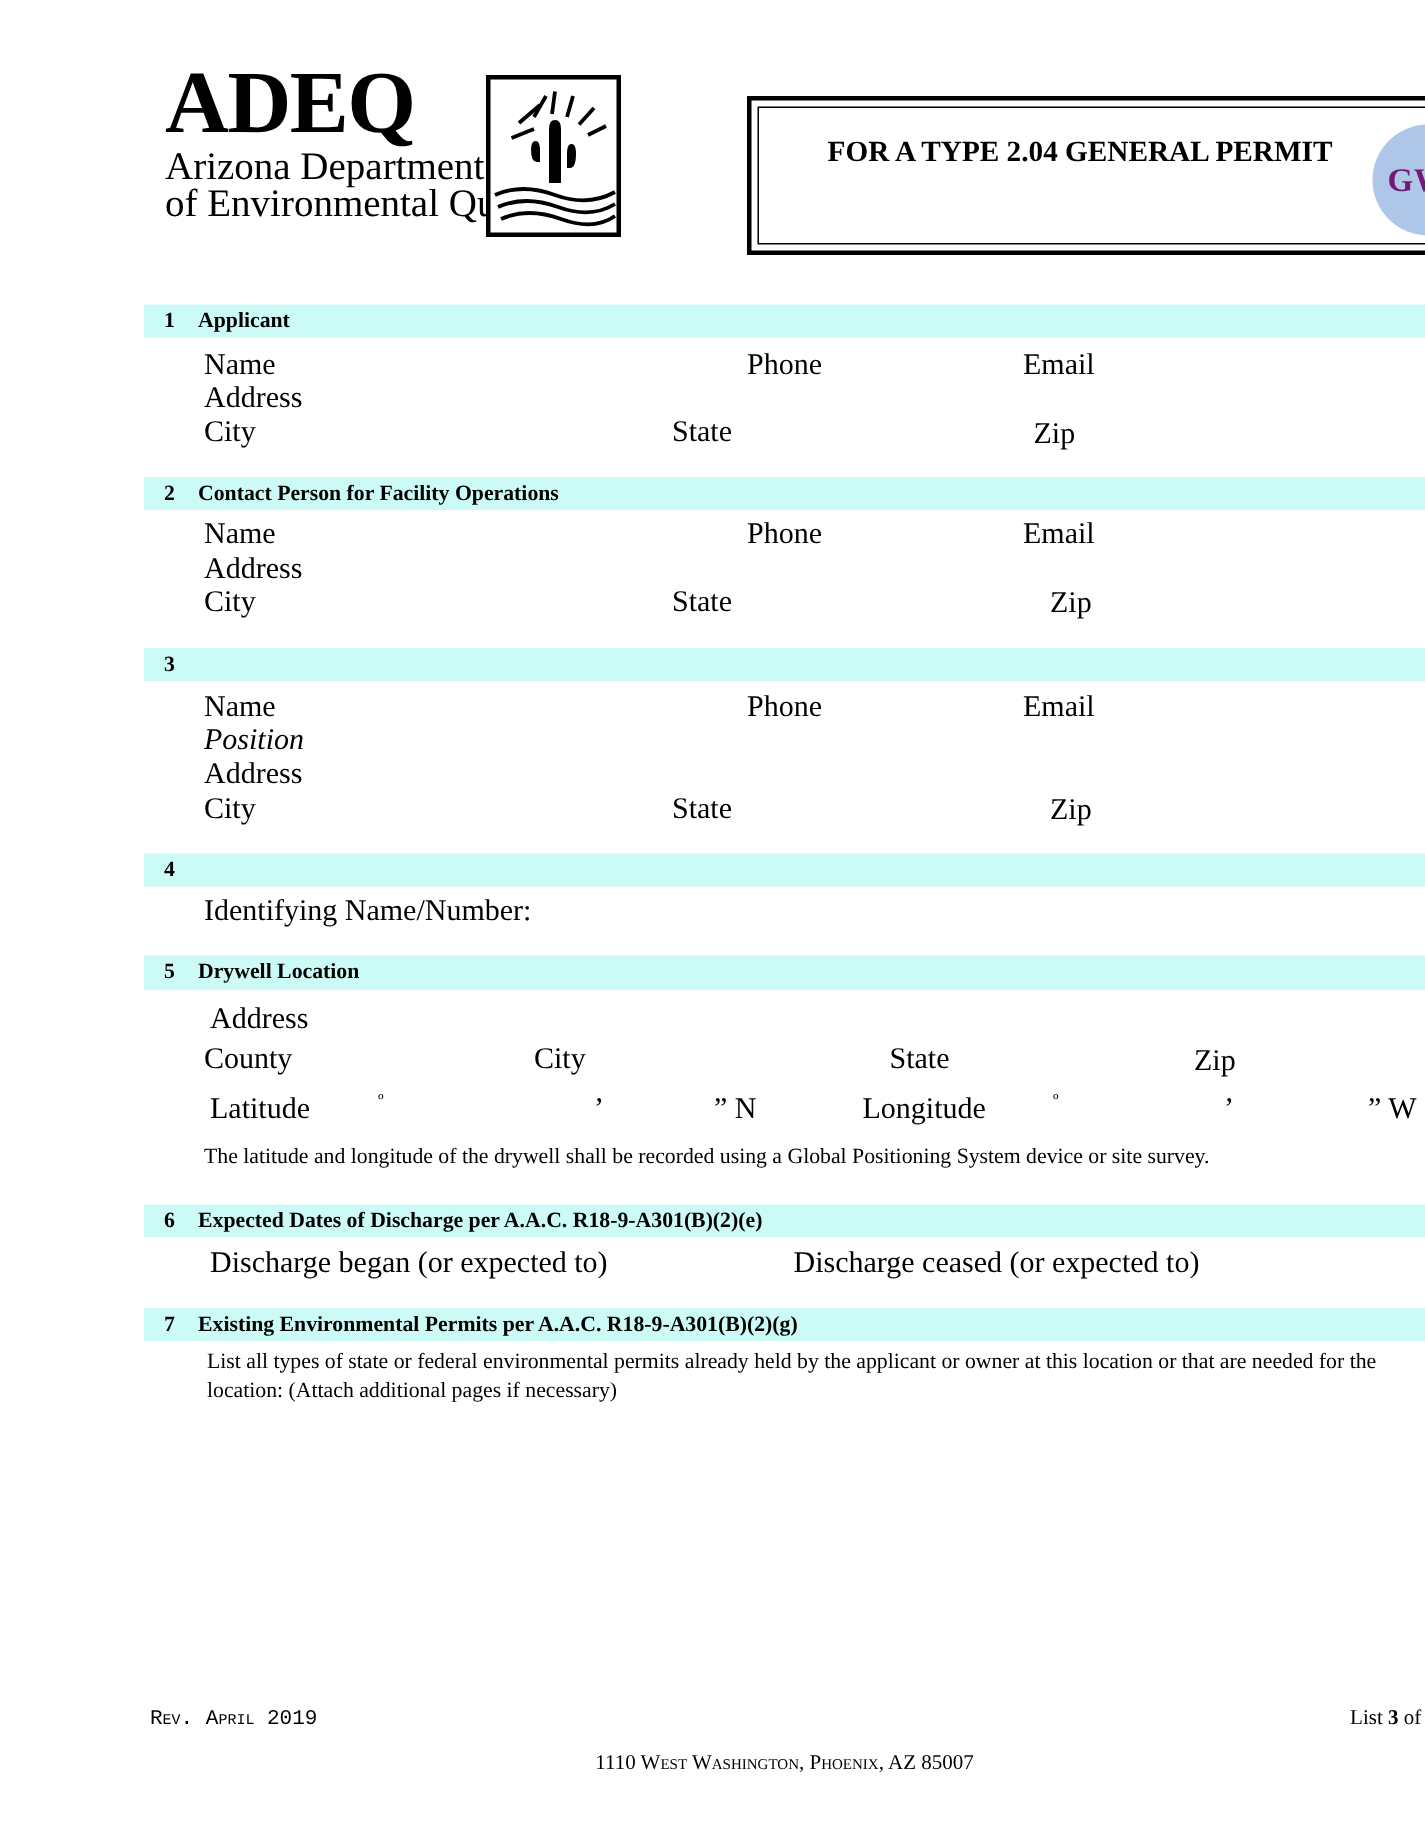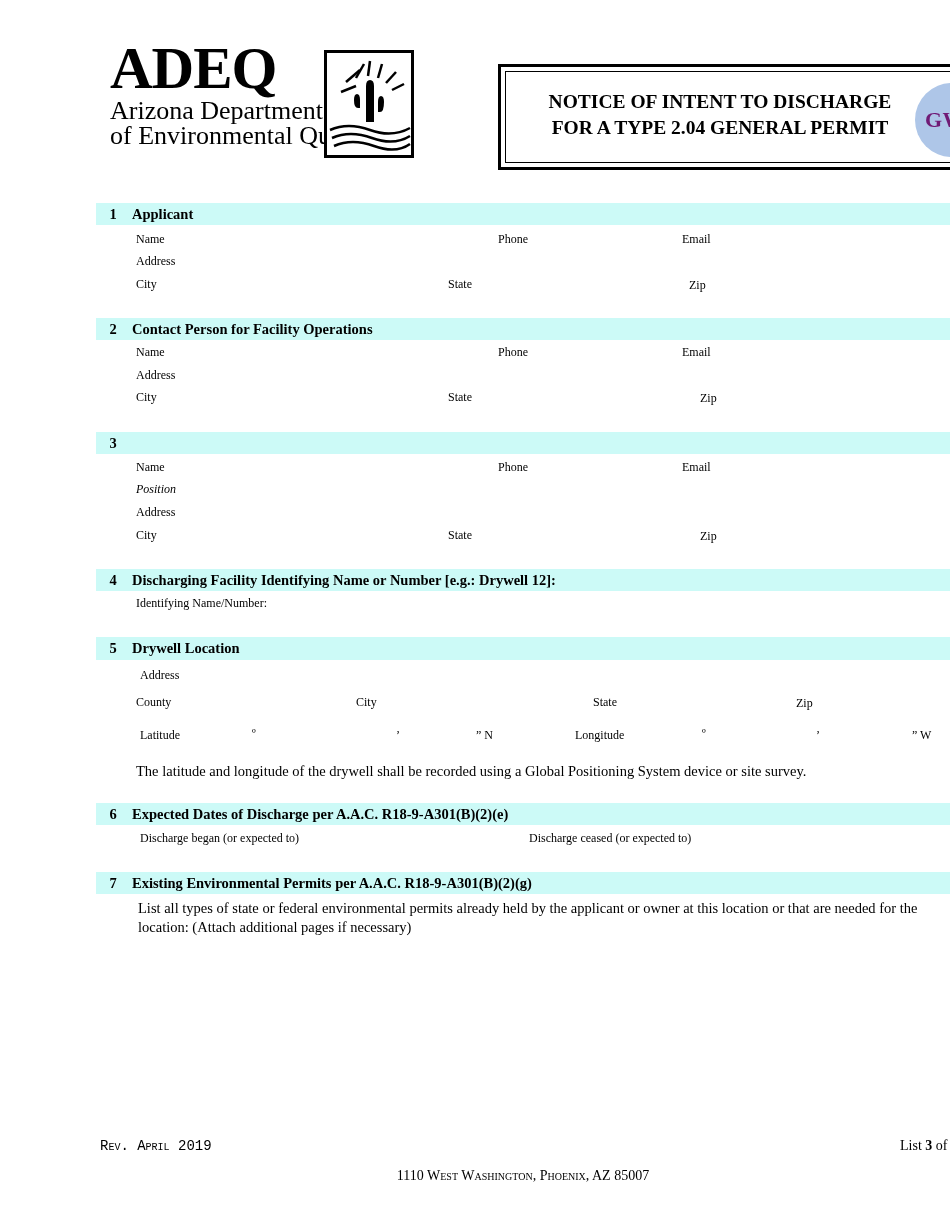--- a/index.html
+++ b/index.html
@@ -132,21 +132,21 @@
     flex: 0 0 auto;
   }
   .section-title {
     font-weight: bold;
     font-size: 14.5px;
     padding-left: 2px;
   }
 
   .fld {
     position: absolute;
-    font-size: 12px;
+    font-size: 20px;
     white-space: nowrap;
   }
 
   .note {
     position: absolute;
     font-size: 14.5px;
   }
 
   .para {
     position: absolute;
@@ -212,21 +212,20 @@
           <path d="M6 86 Q24 78 46 86 T84 84" stroke="#000" stroke-width="2.5" fill="none"></path>
           <path d="M8 94 Q26 86 48 94 T84 92" stroke="#000" stroke-width="2.5" fill="none"></path>
           <rect x="0" y="0" width="86" height="104" fill="none" stroke="#000" stroke-width="2"></rect>
         </svg>
       </div>
     </div>
 
     <div class="title-box">
       <div class="title-box-inner"></div>
       <div class="title-text">
-        <div>NOTICE OF INTENT TO DISCHARGE</div>
         <div>FOR A TYPE 2.04 GENERAL PERMIT</div>
       </div>
       <div class="gwp-badge">GWP</div>
     </div>
   </div>
 
   <div class="section-bar" style="top:203px;">
     <span class="section-num">1</span>
     <span class="section-title">Applicant</span>
   </div>
@@ -257,21 +256,20 @@
   <div class="fld" style="left:450px; top:460px;">Phone</div>
   <div class="fld" style="left:634px; top:460px;">Email</div>
   <div class="fld" style="left:88px; top:482px;font-style:italic;">Position</div>
   <div class="fld" style="left:88px; top:505px;">Address</div>
   <div class="fld" style="left:88px; top:528px;">City</div>
   <div class="fld" style="left:400px; top:528px;">State</div>
   <div class="fld" style="left:652px; top:529px;">Zip</div>
 
   <div class="section-bar" style="top:569px;">
     <span class="section-num">4</span>
-    <span class="section-title">Discharging Facility Identifying Name or Number [e.g.: Drywell 12]:</span>
   </div>
   <div class="fld" style="left:88px; top:596px;">Identifying Name/Number:</div>
 
   <div class="section-bar" style="top:637px; height:23px;">
     <span class="section-num">5</span>
     <span class="section-title">Drywell Location</span>
   </div>
   <div class="fld" style="left:92px; top:668px;">Address</div>
   <div class="fld" style="left:88px; top:695px;">County</div>
   <div class="fld" style="left:308px; top:695px;">City</div>

